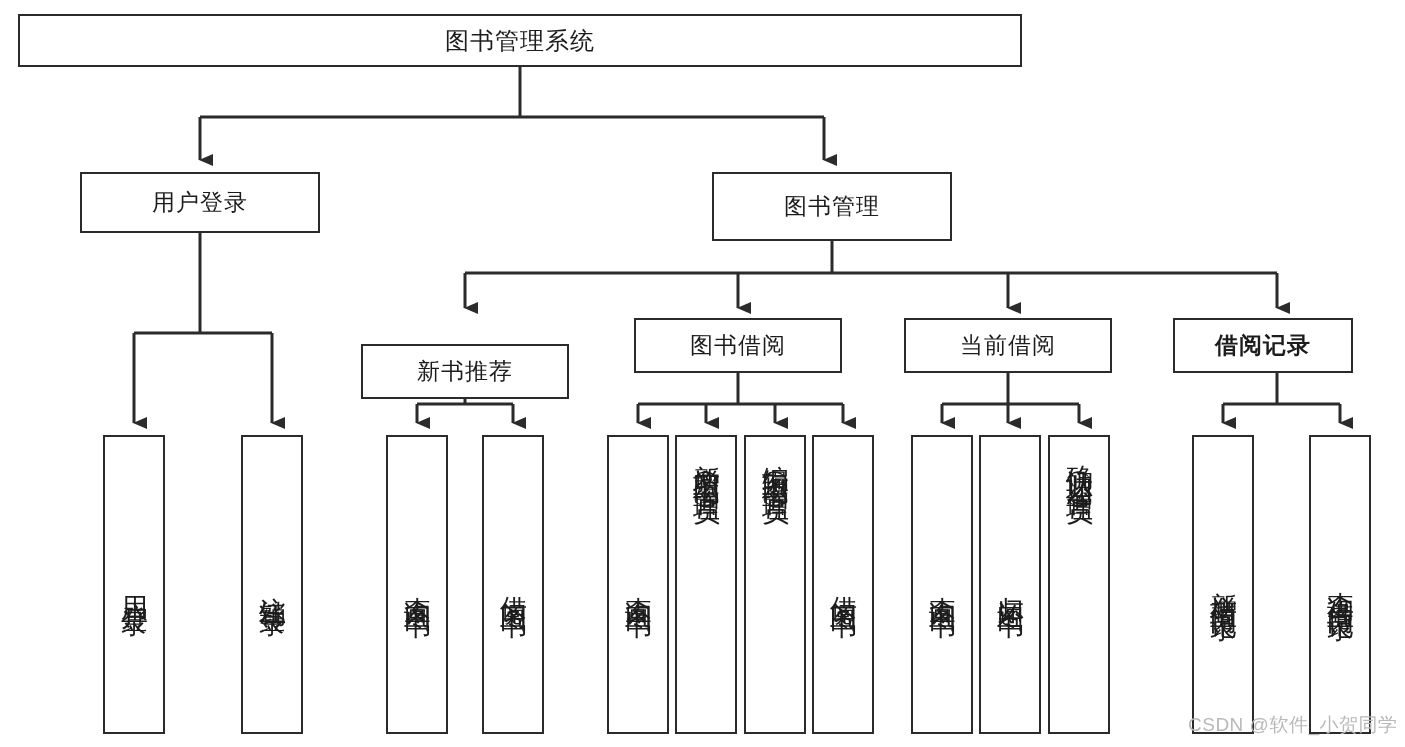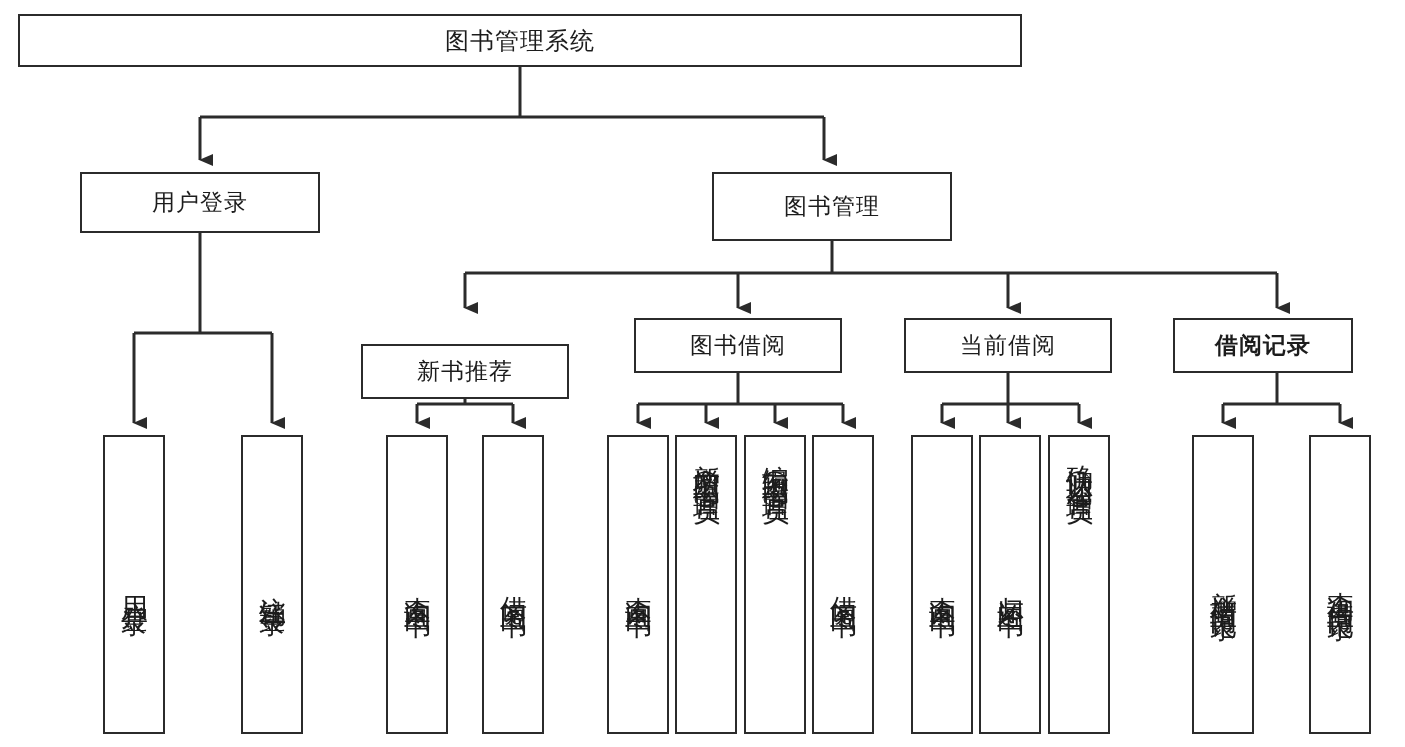--- a/index.html
+++ b/index.html
@@ -191,14 +191,15 @@
   </div>
 
   <div class="node v" style="left:1192px;top:435px;width:62px;height:299px;">
     <span class="label">新增借阅记录</span>
   </div>
 
   <div class="node v" style="left:1309px;top:435px;width:62px;height:299px;">
     <span class="label">查询借阅记录</span>
   </div>
 
+  <div id="watermark">CSDN @软件_小贺同学</div>
 
 </div>
 
 </body></html>

